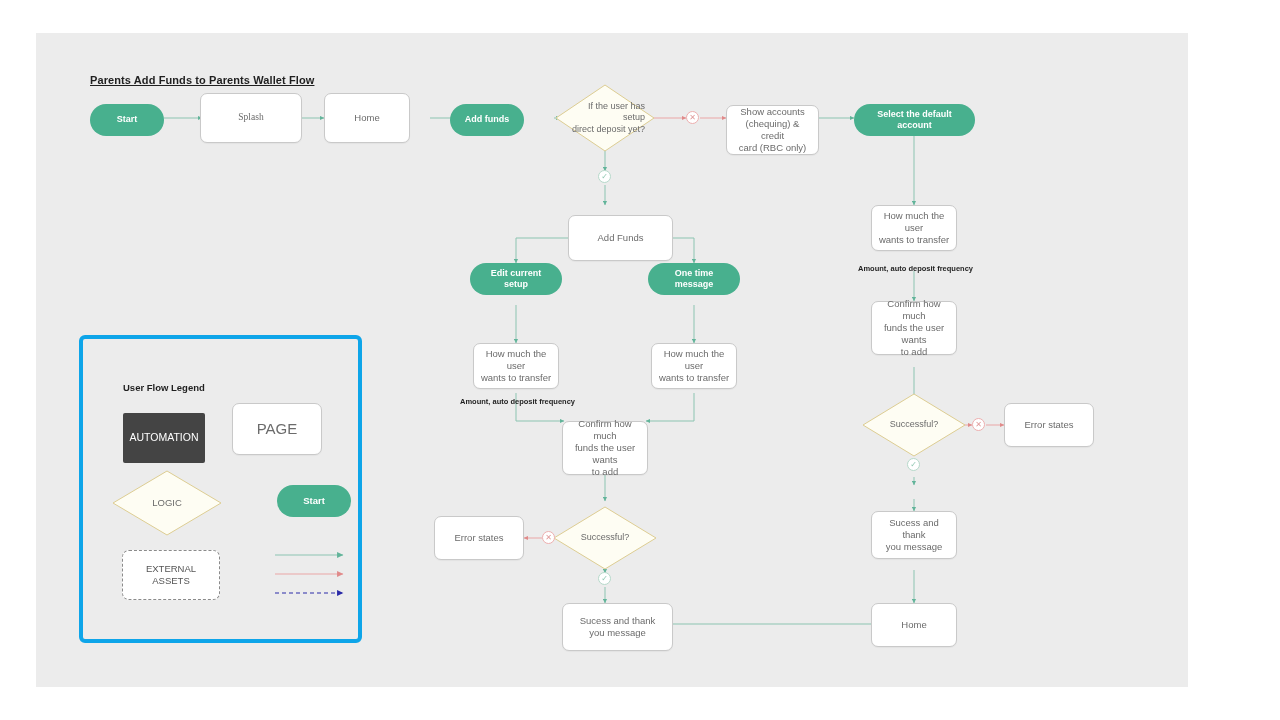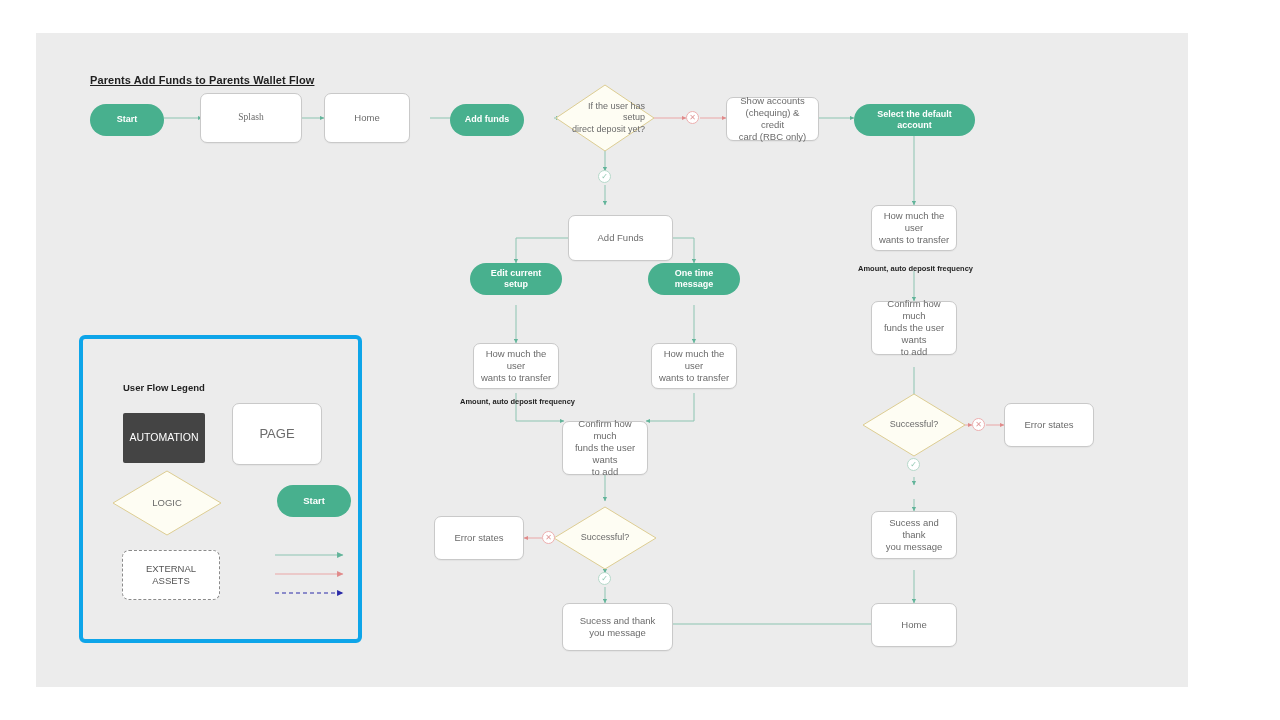--- a/index.html
+++ b/index.html
@@ -254,21 +254,21 @@
   </div>
 
   <div class="marker marker-x" style="left:650px; top:78px;">
     <span>✕</span>
   </div>
 
   <div class="marker marker-check" style="left:562px; top:137px;">
     <span>✓</span>
   </div>
 
-  <div class="node node-page" style="left:690px; top:64px; width:93px; height:44px;">
+  <div class="node node-page" style="left:690px; top:72px; width:93px; height:50px;">
     <div>
       <span>Show accounts</span><br>
       <span>(chequing) &amp; credit</span><br>
       <span>card (RBC only)</span>
     </div>
   </div>
 
   <div class="node node-start" style="left:818px; top:71px; width:121px; height:31px;">Select the default account</div>
 
   <div class="node node-page" style="left:835px; top:172px; width:86px; height:46px;">
@@ -364,21 +364,21 @@
       <span>Sucess and thank</span><br>
       <span>you message</span>
     </div>
   </div>
 
   <div id="legend-panel">
     <div id="legend-title">User Flow Legend</div>
 
     <div class="node node-automation" style="left:40px; top:64px; width:82px; height:50px;">AUTOMATION</div>
 
-    <div class="node node-page" style="left:149px; top:64px; width:90px; height:62px; font-size:13px;">PAGE</div>
+    <div class="node node-page" style="left:149px; top:64px; width:90px; height:52px; font-size:15px;">PAGE</div>
 
     <div class="node node-logic" style="left:29px; top:131px; width:110px; height:66px; font-size:9.5px;">
       <svg class="diamond-bg" viewBox="0 0 110 66" preserveAspectRatio="none">
         <polygon points="55,1 109,33 55,65 1,33" fill="#fefdf3" stroke="#ddcd92" stroke-width="1"></polygon>
       </svg>
       <div class="diamond-label">LOGIC</div>
     </div>
 
     <div class="node node-start" style="left:194px; top:146px; width:74px; height:31px; font-size:9.5px;">Start</div>
 

